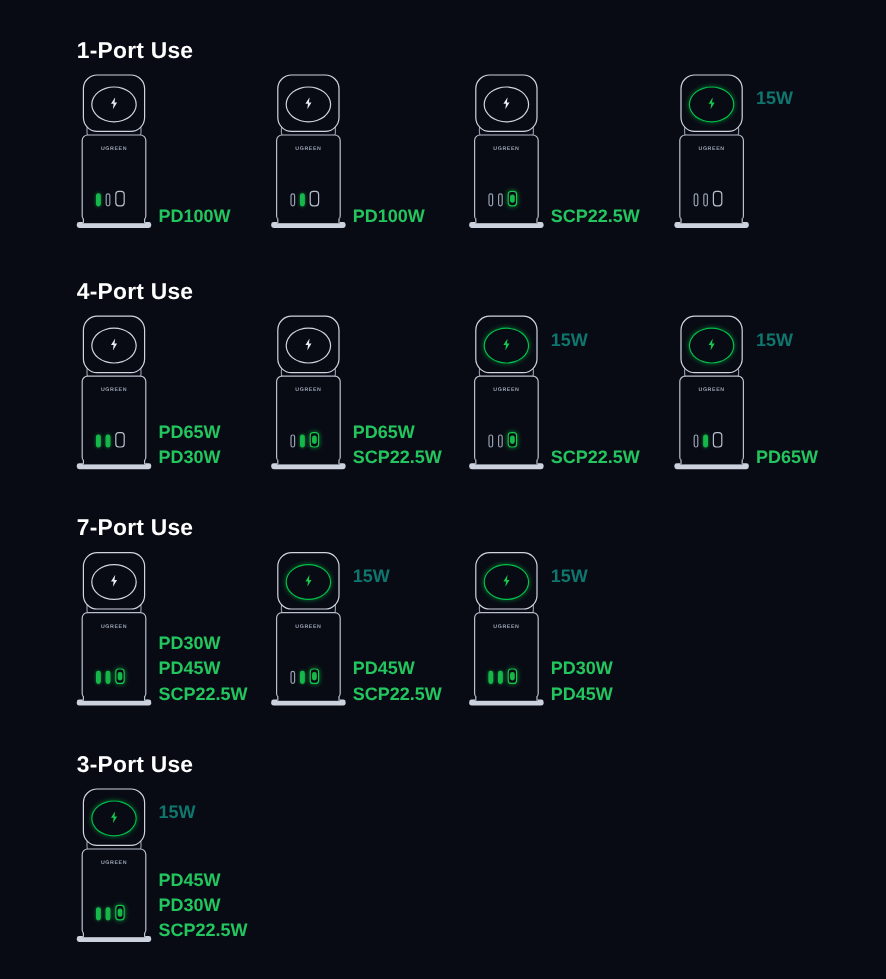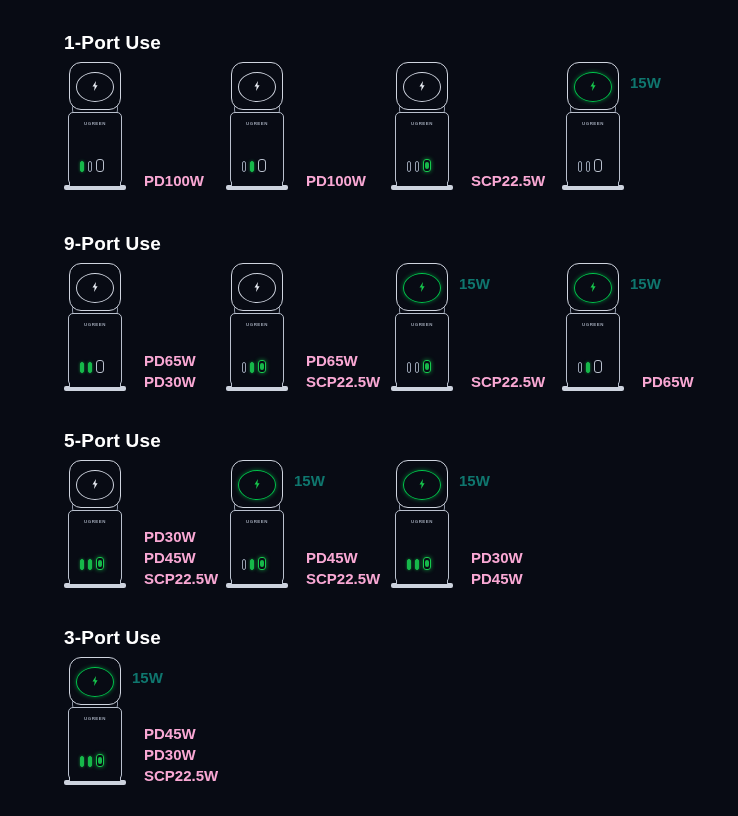--- a/index.html
+++ b/index.html
@@ -185,24 +185,23 @@
     font-size: 15px;
     font-weight: bold;
     color: #0f766e;
     white-space: nowrap;
   }
   .port-labels {
     position: absolute;
     left: 66px;
     font-size: 15px;
     font-weight: bold;
-    color: #f9a8d4;
+    color: #22c55e;
     line-height: 21px;
     white-space: nowrap;
-    margin-left: 12px;
   }
   .port-labels.n1 { top: 108px; }
   .port-labels.n2 { top: 87px; }
   .port-labels.n3 { top: 66px; }
 </style>
 </head>
 <body>
 
 <div id="page" style="background: rgb(8, 11, 20);">
     <div class="section" style="top: 32px;">
@@ -306,21 +305,21 @@
               <div class="port-a"></div>
               <div class="port-c"></div>
             </div>
           </div>
           <div class="base-shadow"></div>
         </div>
         <div class="wireless-label">15W</div>
       </div>
     </div>
     <div class="section" style="top: 233px;">
-      <div class="section-title">9-Port Use</div>
+      <div class="section-title">4-Port Use</div>
     </div>
     <div class="row" style="top: 263px;">
       <div class="device-cell" style="left: 66px;">
         <div class="device">
           <div class="base"></div>
           <div class="shoulder"></div>
           <div class="pad">
             <div class="pad-ellipse"></div>
             <div class="bolt">
               <svg viewBox="0 0 8 12" xmlns="http://www.w3.org/2000/svg">
@@ -419,21 +418,21 @@
           </div>
           <div class="base-shadow"></div>
         </div>
         <div class="wireless-label">15W</div>
         <div class="port-labels n1">
           <div>PD65W</div>
         </div>
       </div>
     </div>
     <div class="section" style="top: 430px;">
-      <div class="section-title">5-Port Use</div>
+      <div class="section-title">7-Port Use</div>
     </div>
     <div class="row" style="top: 460px;">
       <div class="device-cell" style="left: 66px;">
         <div class="device">
           <div class="base"></div>
           <div class="shoulder"></div>
           <div class="pad">
             <div class="pad-ellipse"></div>
             <div class="bolt">
               <svg viewBox="0 0 8 12" xmlns="http://www.w3.org/2000/svg">

